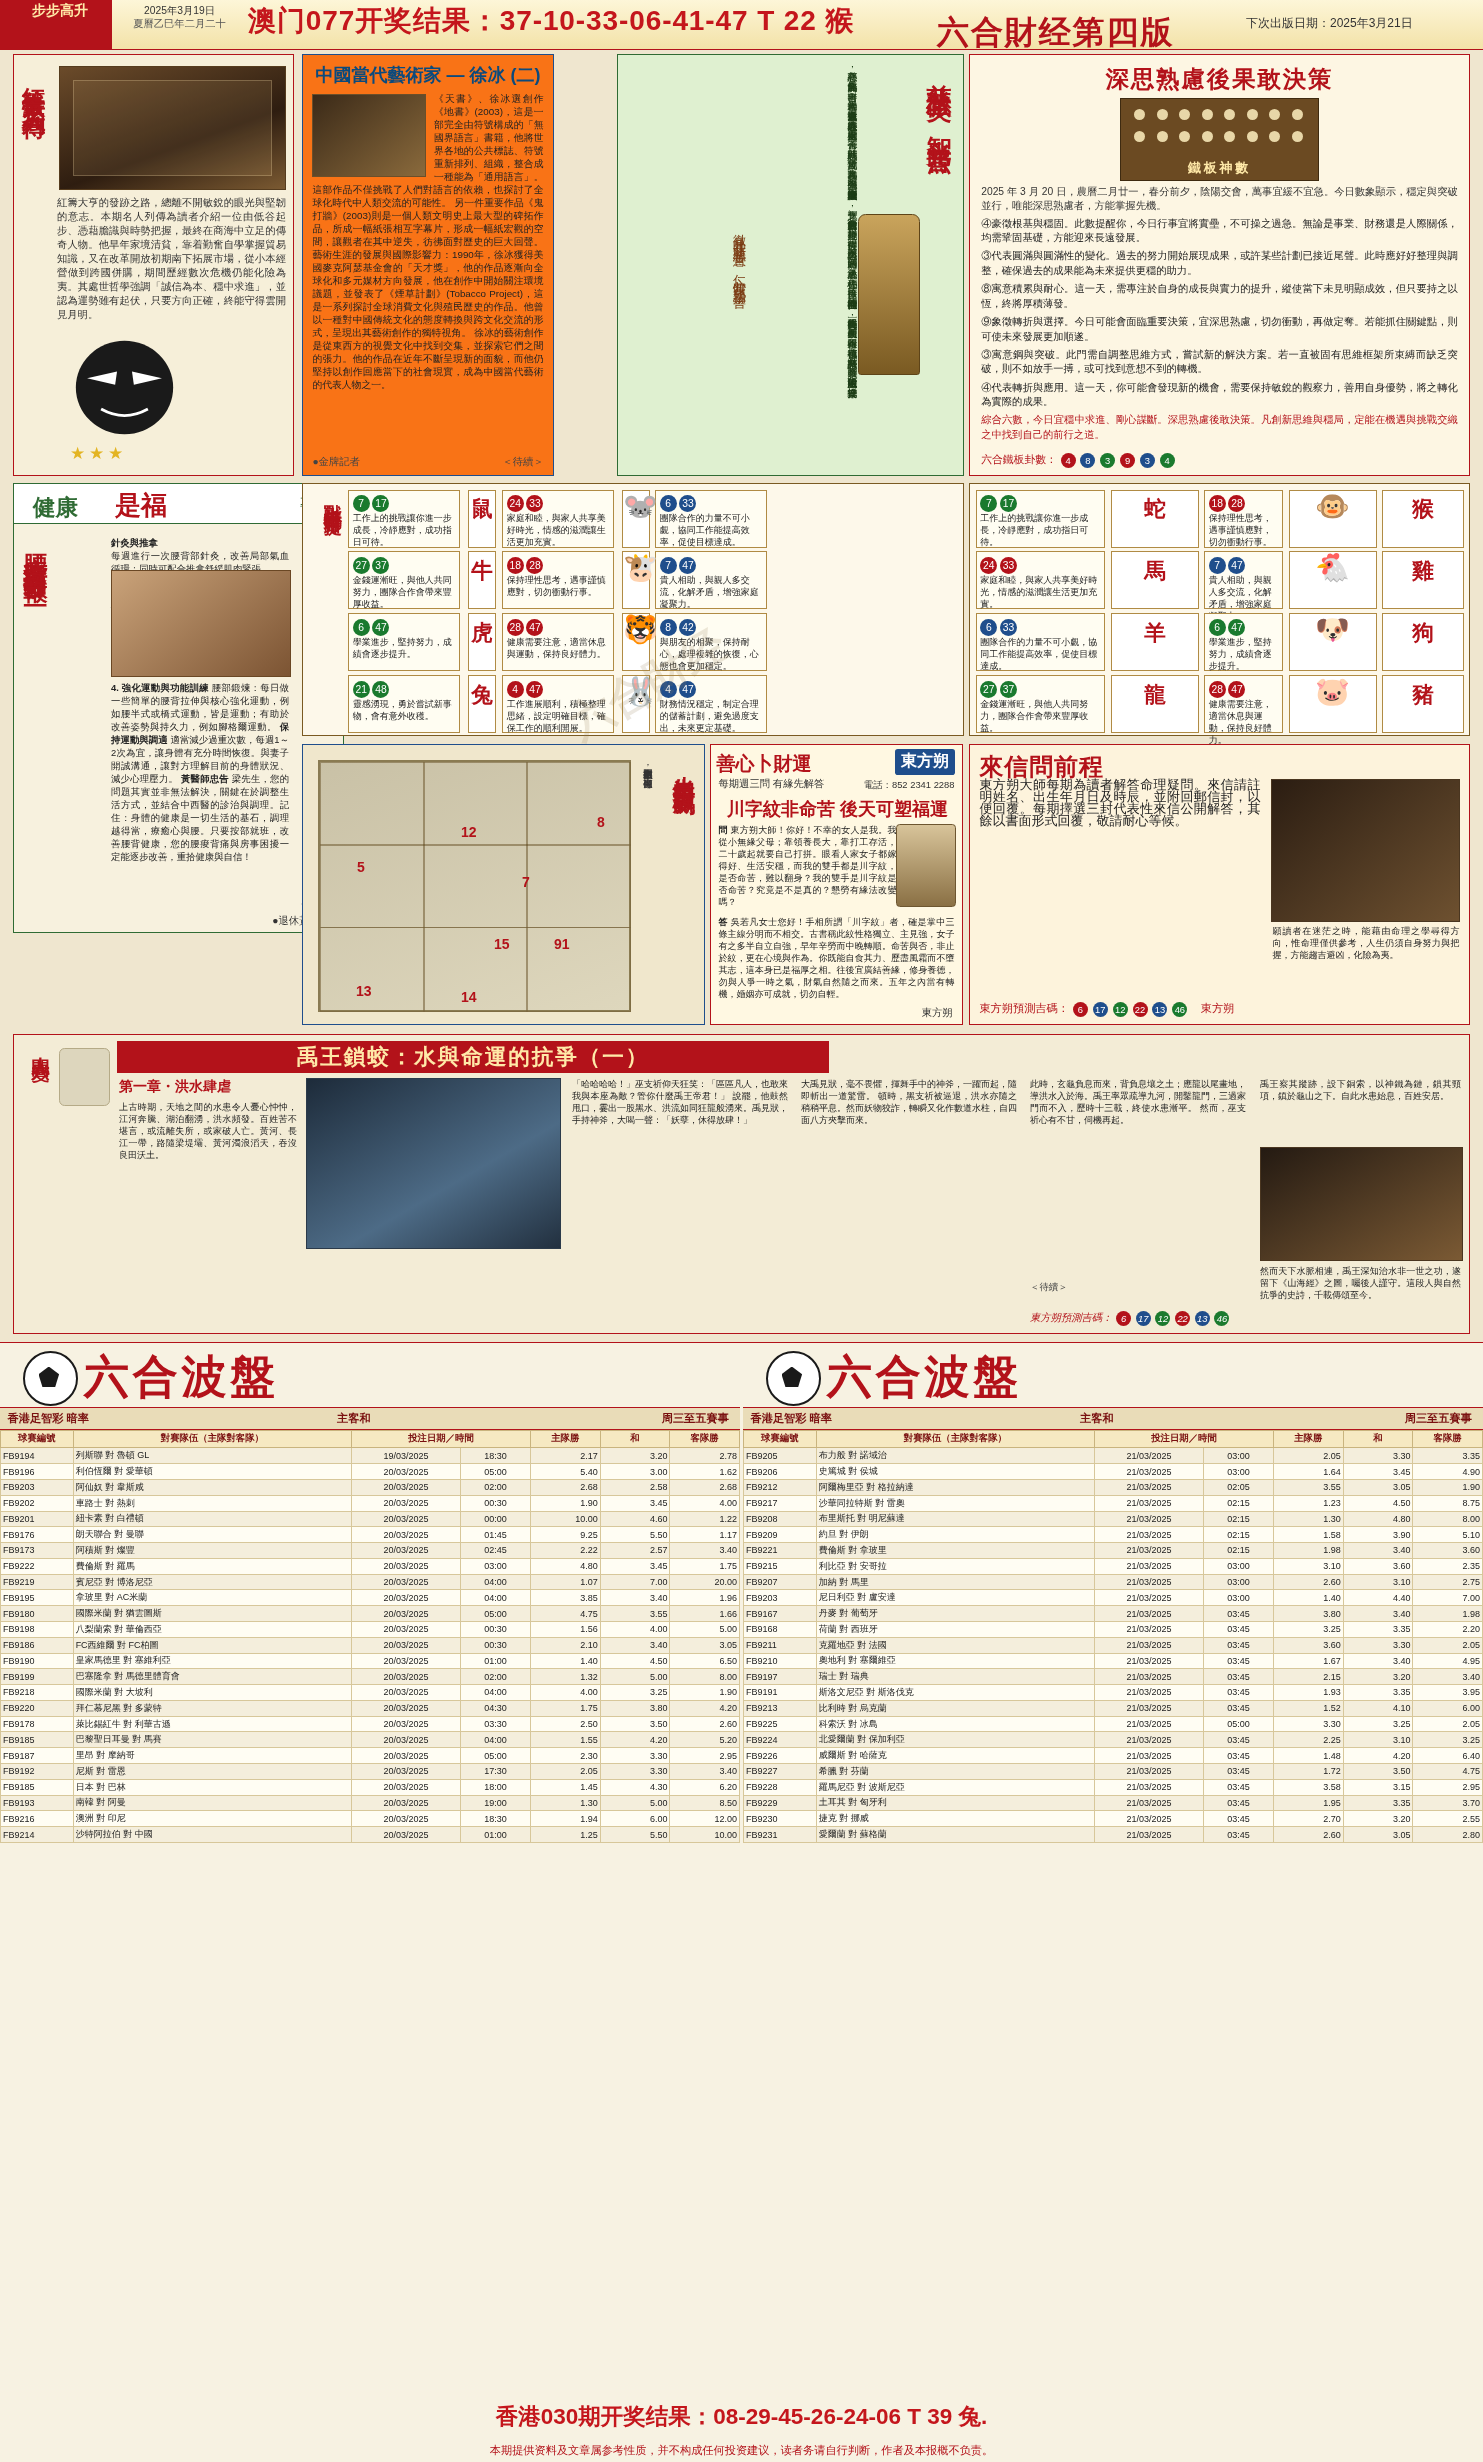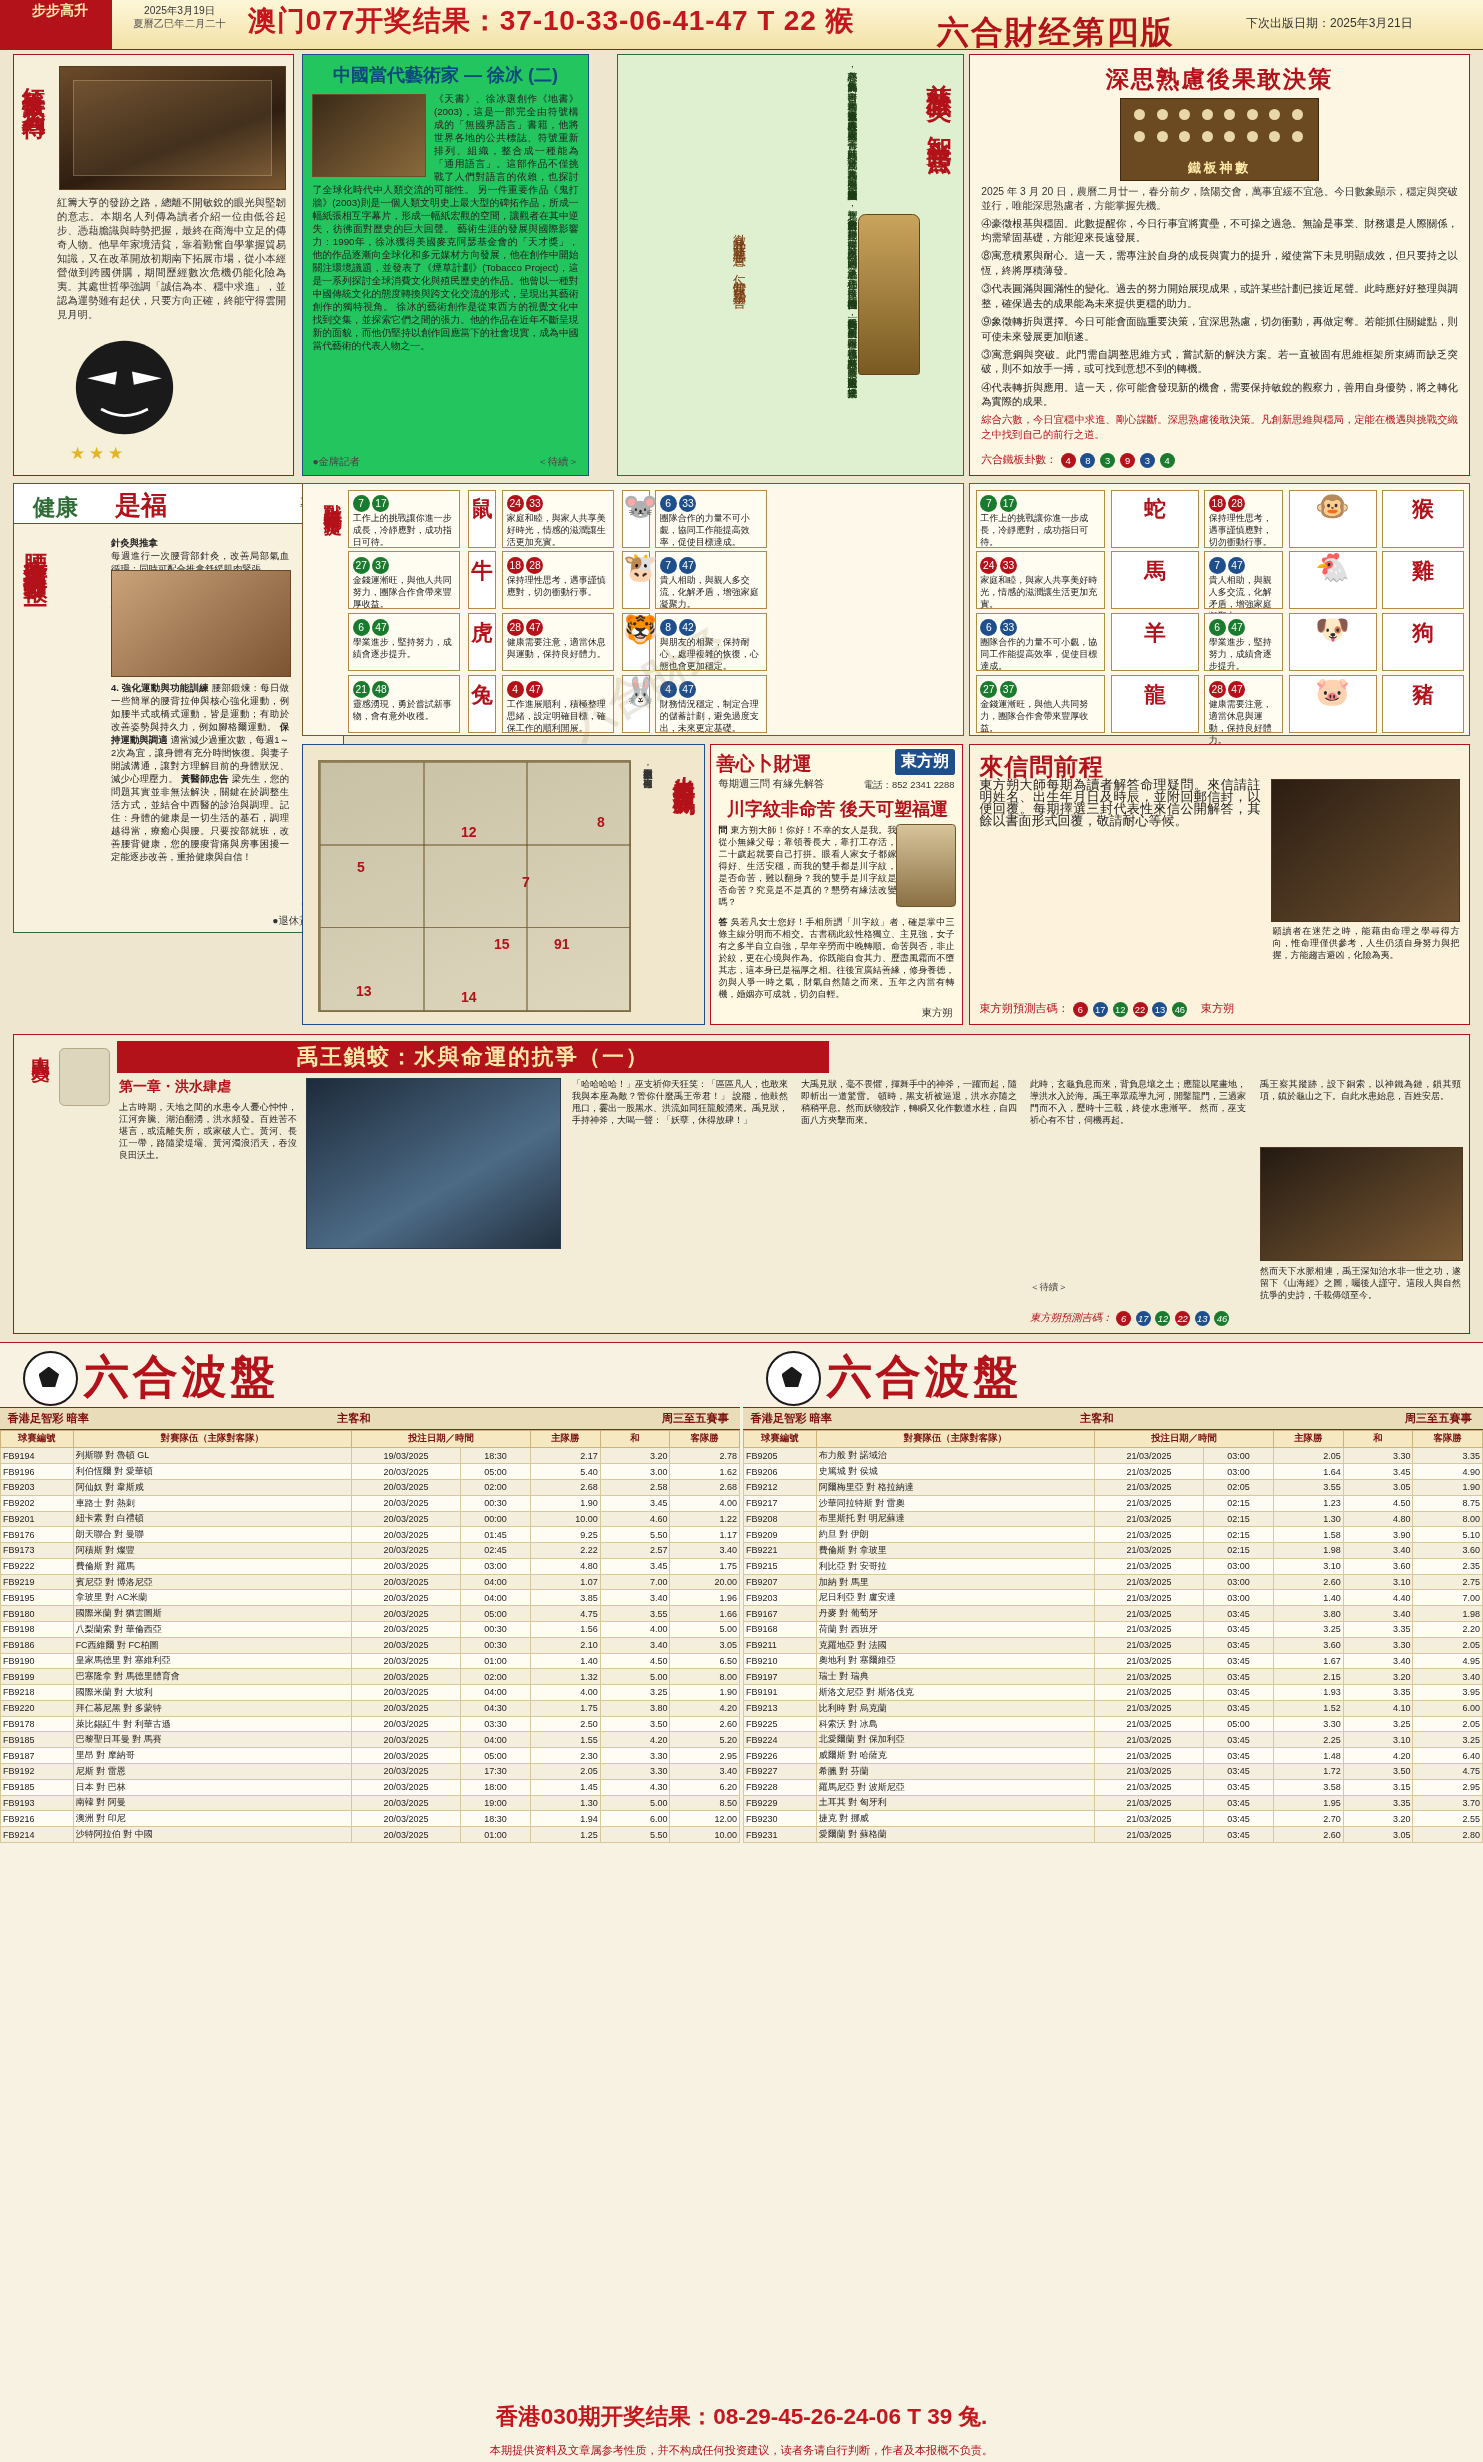--- a/index.html
+++ b/index.html
@@ -26,21 +26,21 @@
   #leftTop{left:13px;top:54px;width:281px;height:422px;background:#f6efd9;}
   .vtitle{writing-mode:vertical-rl;text-orientation:upright;font-size:23.4px;font-weight:bold;color:#b3121a;line-height:28px;letter-spacing:3.7px;}
   #leftTop .vt{position:absolute;left:5.6px;top:13px;height:375px;}
   #leftTop .photo{position:absolute;left:45px;top:11.2px;width:225px;height:122px;background:linear-gradient(160deg,#6b4b2a,#2e1d10 60%,#7b5a32);border:0.9px solid #553c1e;}
   .photoInner{position:absolute;left:13px;top:13px;right:13px;bottom:13px;background:rgba(255,220,150,.10);border:0.9px solid rgba(255,230,180,.25);}
   #leftTop .mask{position:absolute;left:45px;top:281px;width:131px;height:103px;}
   .stars{position:absolute;left:56px;top:388px;color:#e3b423;font-size:17px;letter-spacing:3.7px;}
   #leftTop .txt{position:absolute;left:43px;top:141px;width:229px;font-size:10.3px;color:#333;line-height:14px;text-align:justify;}
 
   
-  #artPanel{left:302px;top:54px;width:287px;height:422px;background:#22c55e;}
+  #artPanel{left:302px;top:54px;width:252px;height:422px;background:#f97316;}
   #artPanel h3{margin:7.5px 9.4px 5.6px;font-size:18px;color:#0b4a7d;text-align:center;font-weight:bold;}
   #artPanel .body{font-size:9.8px;line-height:13px;color:#222;padding:0 9.4px;text-align:justify;}
   #artPanel .pic{float:left;width:112px;height:81px;margin:1.9px 7.5px 3.7px 0;background:linear-gradient(140deg,#3b2a18,#8a6a3c);border:0.9px solid #6b4f2a;}
   #artPanel .sig{position:absolute;left:9.4px;bottom:5.6px;font-size:10.3px;color:#444;}
   #artPanel .cont{position:absolute;right:9.4px;bottom:5.6px;font-size:10.3px;color:#444;}
 
   
   #mercy{left:617px;top:54px;width:347px;height:422px;background:#dff0d0;}
   #mercy .big{position:absolute;right:7.5px;top:9.4px;font-size:25px;font-weight:bold;color:#b3121a;writing-mode:vertical-rl;text-orientation:upright;letter-spacing:4.7px;line-height:32px;height:394px;}
   #mercy .cols{position:absolute;left:7.5px;top:9.4px;width:234px;height:403px;writing-mode:vertical-rl;text-orientation:upright;font-size:9.8px;line-height:14px;color:#1d3d16;}
@@ -223,22 +223,22 @@
       <div class="bead" style="left:58px;top:32px"></div>
         <div class="bead" style="left:81px;top:32px"></div>
       <div class="bead" style="left:103px;top:32px"></div>
         <div class="bead" style="left:126px;top:32px"></div>
       <div class="bead" style="left:148px;top:32px"></div>
         <div class="bead" style="left:171px;top:32px"></div>
       <div class="lbl">鐵板神數</div>
     </div>
     <div class="date">2025 年 3 月 20 日，農曆二月廿一，春分前夕，陰陽交會，萬事宜緩不宜急。今日數象顯示，穩定與突破並行，唯能深思熟慮者，方能掌握先機。</div>
     <div class="body">④豪徵根基與穩固。此數提醒你，今日行事宜將實壘，不可操之過急。無論是事業、財務還是人際關係，均需鞏固基礎，方能迎來長遠發展。</div>
+    <div class="body">③代表圓滿與圓滿性的變化。過去的努力開始展現成果，或許某些計劃已接近尾聲。此時應好好整理與調整，確保過去的成果能為未來提供更穩的助力。</div>
     <div class="body">⑧寓意積累與耐心。這一天，需專注於自身的成長與實力的提升，縱使當下未見明顯成效，但只要持之以恆，終將厚積薄發。</div>
-    <div class="body">③代表圓滿與圓滿性的變化。過去的努力開始展現成果，或許某些計劃已接近尾聲。此時應好好整理與調整，確保過去的成果能為未來提供更穩的助力。</div>
     <div class="body">⑨象徵轉折與選擇。今日可能會面臨重要決策，宜深思熟慮，切勿衝動，再做定奪。若能抓住關鍵點，則可使未來發展更加順遂。</div>
     <div class="body">③寓意鋼與突破。此門需自調整思維方式，嘗試新的解決方案。若一直被固有思維框架所束縛而缺乏突破，則不如放手一搏，或可找到意想不到的轉機。</div>
     <div class="body">④代表轉折與應用。這一天，你可能會發現新的機會，需要保持敏銳的觀察力，善用自身優勢，將之轉化為實際的成果。</div>
     <div class="body" style="color:#b3121a">綜合六數，今日宜穩中求進、剛心謀斷。深思熟慮後敢決策。凡創新思維與穩局，定能在機遇與挑戰交織之中找到自己的前行之道。</div>
     <div class="foot">
       <span>六合鐵板卦數：</span>
       <span class="codeball" style="background:#b3121a">4</span>
       <span class="codeball" style="background:#1f4e8c">8</span>
       <span class="codeball" style="background:#1a7a2e">3</span>
       <span class="codeball" style="background:#b3121a">9</span>

